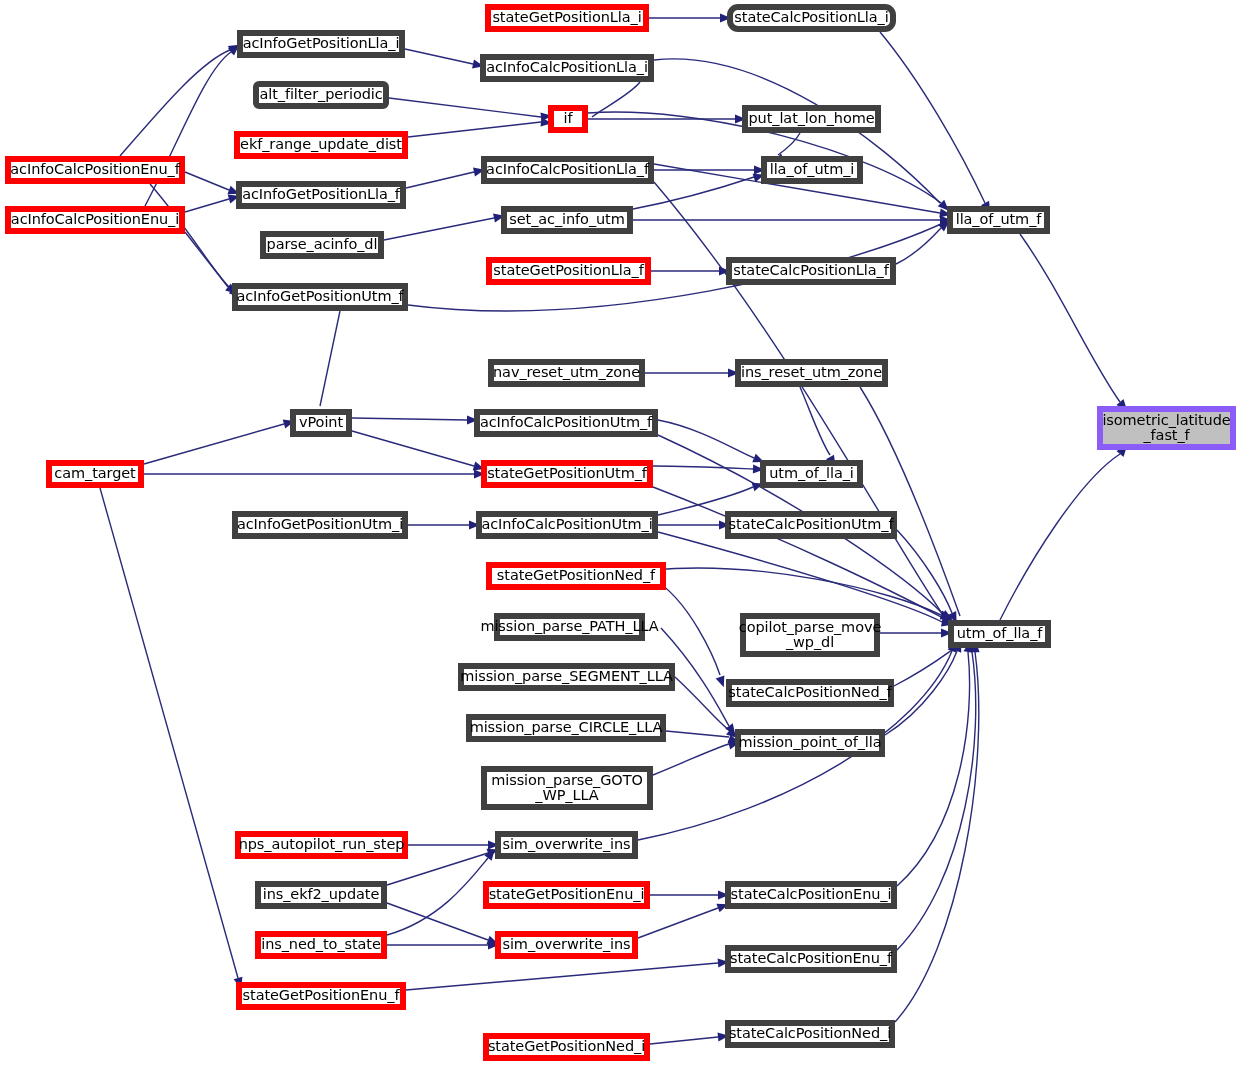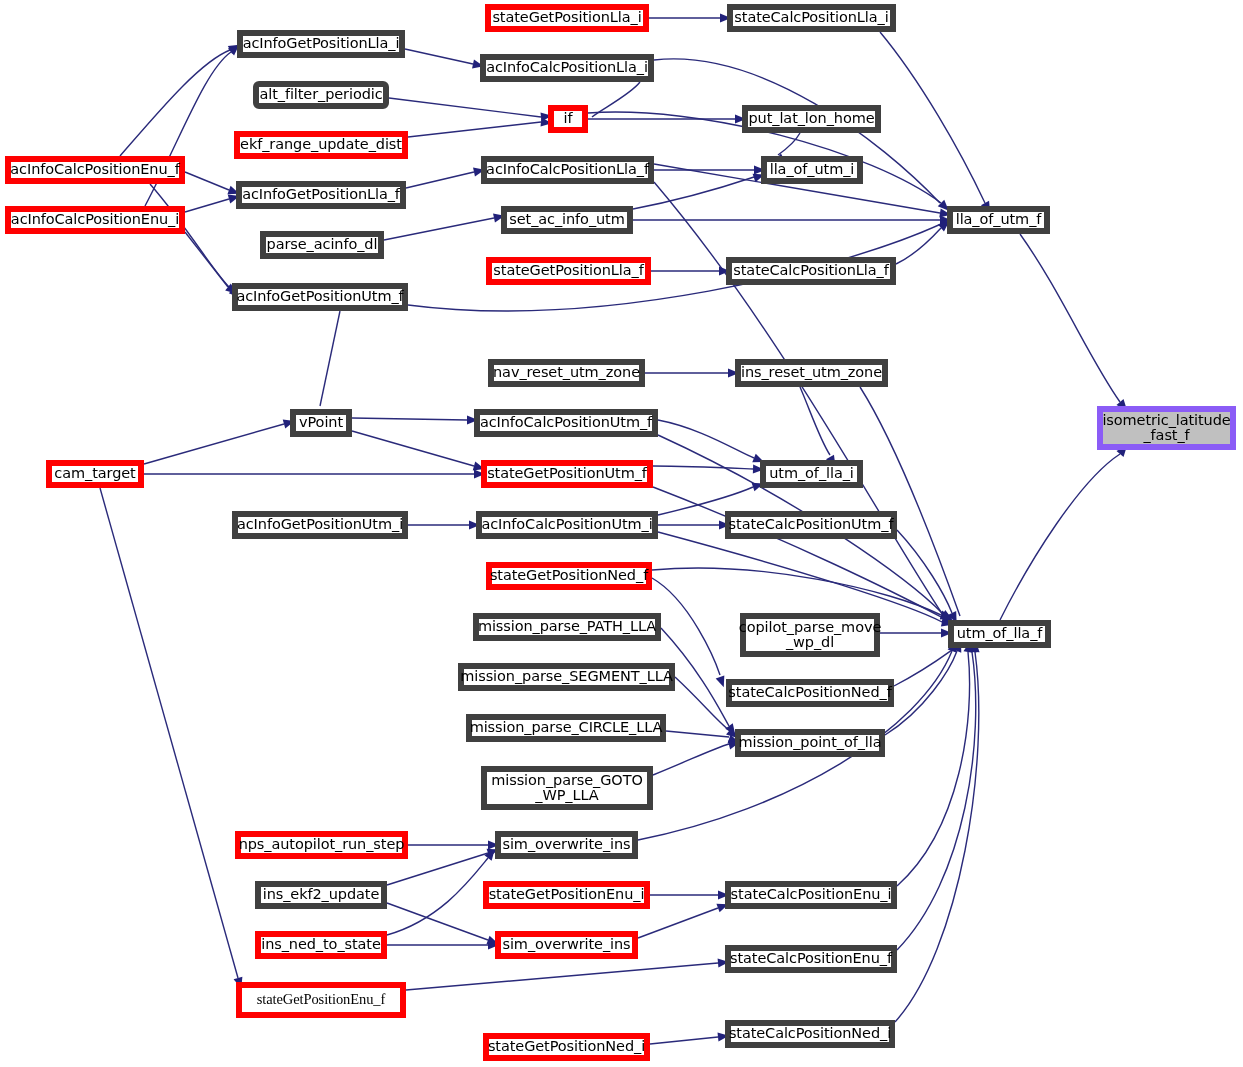--- a/index.html
+++ b/index.html
@@ -173,21 +173,21 @@
         <polygon points="0,-4.6 11,0 0,4.6" transform="translate(718,895) rotate(0)"></polygon>
         <polygon points="0,-4.6 11,0 0,4.6" transform="translate(718,908) rotate(-20)"></polygon>
         <polygon points="0,-4.6 11,0 0,4.6" transform="translate(718,963) rotate(-5)"></polygon>
         <polygon points="0,-4.6 11,0 0,4.6" transform="translate(718,1037) rotate(-6)"></polygon>
         <polygon points="0,-4.6 11,0 0,4.6" transform="translate(1120,454) rotate(-50)"></polygon>
         <polygon points="0,-4.6 11,0 0,4.6" transform="translate(943,615) rotate(28)"></polygon>
       </g>
   </svg>
   <div id="node-layer">
       <div class="node red" style="left: 485px; top: 4px; width: 164px; height: 28px;">stateGetPositionLla_i</div>
-      <div class="node dark" style="left: 727px; top: 4px; width: 169px; height: 28px;">stateCalcPositionLla_i</div>
+      <div class="node dark" style="left: 727px; top: 4px; width: 169px; height: 28px; border-radius: 11px;">stateCalcPositionLla_i</div>
       <div class="node dark" style="left: 237px; top: 30px; width: 168px; height: 28px;">acInfoGetPositionLla_i</div>
       <div class="node dark" style="left: 480px; top: 54px; width: 174px; height: 28px;">acInfoCalcPositionLla_i</div>
       <div class="node dark" style="left: 253px; top: 81px; width: 136px; height: 28px; border-radius: 6px;">alt_filter_periodic</div>
       <div class="node red" style="left: 548px; top: 105px; width: 40px; height: 28px;">if</div>
       <div class="node dark" style="left: 742px; top: 105px; width: 139px; height: 28px;">put_lat_lon_home</div>
       <div class="node red" style="left: 234px; top: 131px; width: 174px; height: 28px;">ekf_range_update_dist</div>
       <div class="node red" style="left: 5px; top: 156px; width: 180px; height: 28px;">acInfoCalcPositionEnu_f</div>
       <div class="node dark" style="left: 481px; top: 156px; width: 173px; height: 28px;">acInfoCalcPositionLla_f</div>
       <div class="node dark" style="left: 761px; top: 156px; width: 102px; height: 28px;">lla_of_utm_i</div>
       <div class="node dark" style="left: 236px; top: 181px; width: 170px; height: 28px;">acInfoGetPositionLla_f</div>
@@ -203,36 +203,36 @@
       <div class="node gray" style="left: 1097px; top: 406px; width: 139px; height: 44px;">isometric_latitude
 _fast_f</div>
       <div class="node dark" style="left: 290px; top: 409px; width: 62px; height: 28px;">vPoint</div>
       <div class="node dark" style="left: 474px; top: 409px; width: 184px; height: 28px;">acInfoCalcPositionUtm_f</div>
       <div class="node red" style="left: 46px; top: 460px; width: 98px; height: 28px;">cam_target</div>
       <div class="node red" style="left: 481px; top: 460px; width: 172px; height: 28px;">stateGetPositionUtm_f</div>
       <div class="node dark" style="left: 760px; top: 460px; width: 103px; height: 28px;">utm_of_lla_i</div>
       <div class="node dark" style="left: 232px; top: 511px; width: 176px; height: 28px;">acInfoGetPositionUtm_i</div>
       <div class="node dark" style="left: 476px; top: 511px; width: 182px; height: 28px;">acInfoCalcPositionUtm_i</div>
       <div class="node dark" style="left: 725px; top: 511px; width: 172px; height: 28px;">stateCalcPositionUtm_f</div>
-      <div class="node red" style="left: 486px; top: 562px; width: 166px; height: 28px;">stateGetPositionNed_f</div>
-      <div class="node dark" style="left: 473px; top: 613px; width: 188px; height: 28px;">mission_parse_PATH_LLA</div>
+      <div class="node red" style="left: 486px; top: 562px; width: 180px; height: 28px;">stateGetPositionNed_f</div>
+      <div class="node dark" style="left: 494px; top: 613px; width: 151px; height: 28px;">mission_parse_PATH_LLA</div>
       <div class="node dark" style="left: 740px; top: 613px; width: 140px; height: 44px;">copilot_parse_move
 _wp_dl</div>
       <div class="node dark" style="left: 948px; top: 620px; width: 103px; height: 28px;">utm_of_lla_f</div>
       <div class="node dark" style="left: 458px; top: 663px; width: 217px; height: 28px;">mission_parse_SEGMENT_LLA</div>
       <div class="node dark" style="left: 726px; top: 679px; width: 168px; height: 28px;">stateCalcPositionNed_f</div>
       <div class="node dark" style="left: 466px; top: 714px; width: 200px; height: 28px;">mission_parse_CIRCLE_LLA</div>
       <div class="node dark" style="left: 735px; top: 729px; width: 150px; height: 28px;">mission_point_of_lla</div>
       <div class="node dark" style="left: 481px; top: 766px; width: 172px; height: 44px;">mission_parse_GOTO
 _WP_LLA</div>
       <div class="node red" style="left: 235px; top: 831px; width: 173px; height: 28px;">nps_autopilot_run_step</div>
       <div class="node dark" style="left: 495px; top: 831px; width: 143px; height: 28px;">sim_overwrite_ins</div>
       <div class="node dark" style="left: 255px; top: 881px; width: 132px; height: 28px;">ins_ekf2_update</div>
       <div class="node red" style="left: 483px; top: 881px; width: 167px; height: 28px;">stateGetPositionEnu_i</div>
       <div class="node dark" style="left: 725px; top: 881px; width: 172px; height: 28px;">stateCalcPositionEnu_i</div>
       <div class="node red" style="left: 255px; top: 931px; width: 132px; height: 28px;">ins_ned_to_state</div>
       <div class="node red" style="left: 495px; top: 931px; width: 143px; height: 28px;">sim_overwrite_ins</div>
       <div class="node dark" style="left: 725px; top: 945px; width: 172px; height: 28px;">stateCalcPositionEnu_f</div>
-      <div class="node red" style="left: 236px; top: 982px; width: 170px; height: 36px; font-family: Liberation Serif, serif;">stateGetPositionEnu_f</div>
+      <div class="node red" style="left: 236px; top: 982px; width: 170px; height: 28px;">stateGetPositionEnu_f</div>
       <div class="node dark" style="left: 725px; top: 1020px; width: 170px; height: 28px;">stateCalcPositionNed_i</div>
       <div class="node red" style="left: 483px; top: 1033px; width: 167px; height: 28px;">stateGetPositionNed_i</div>
     </div>
 </div>
 
 </body></html>

